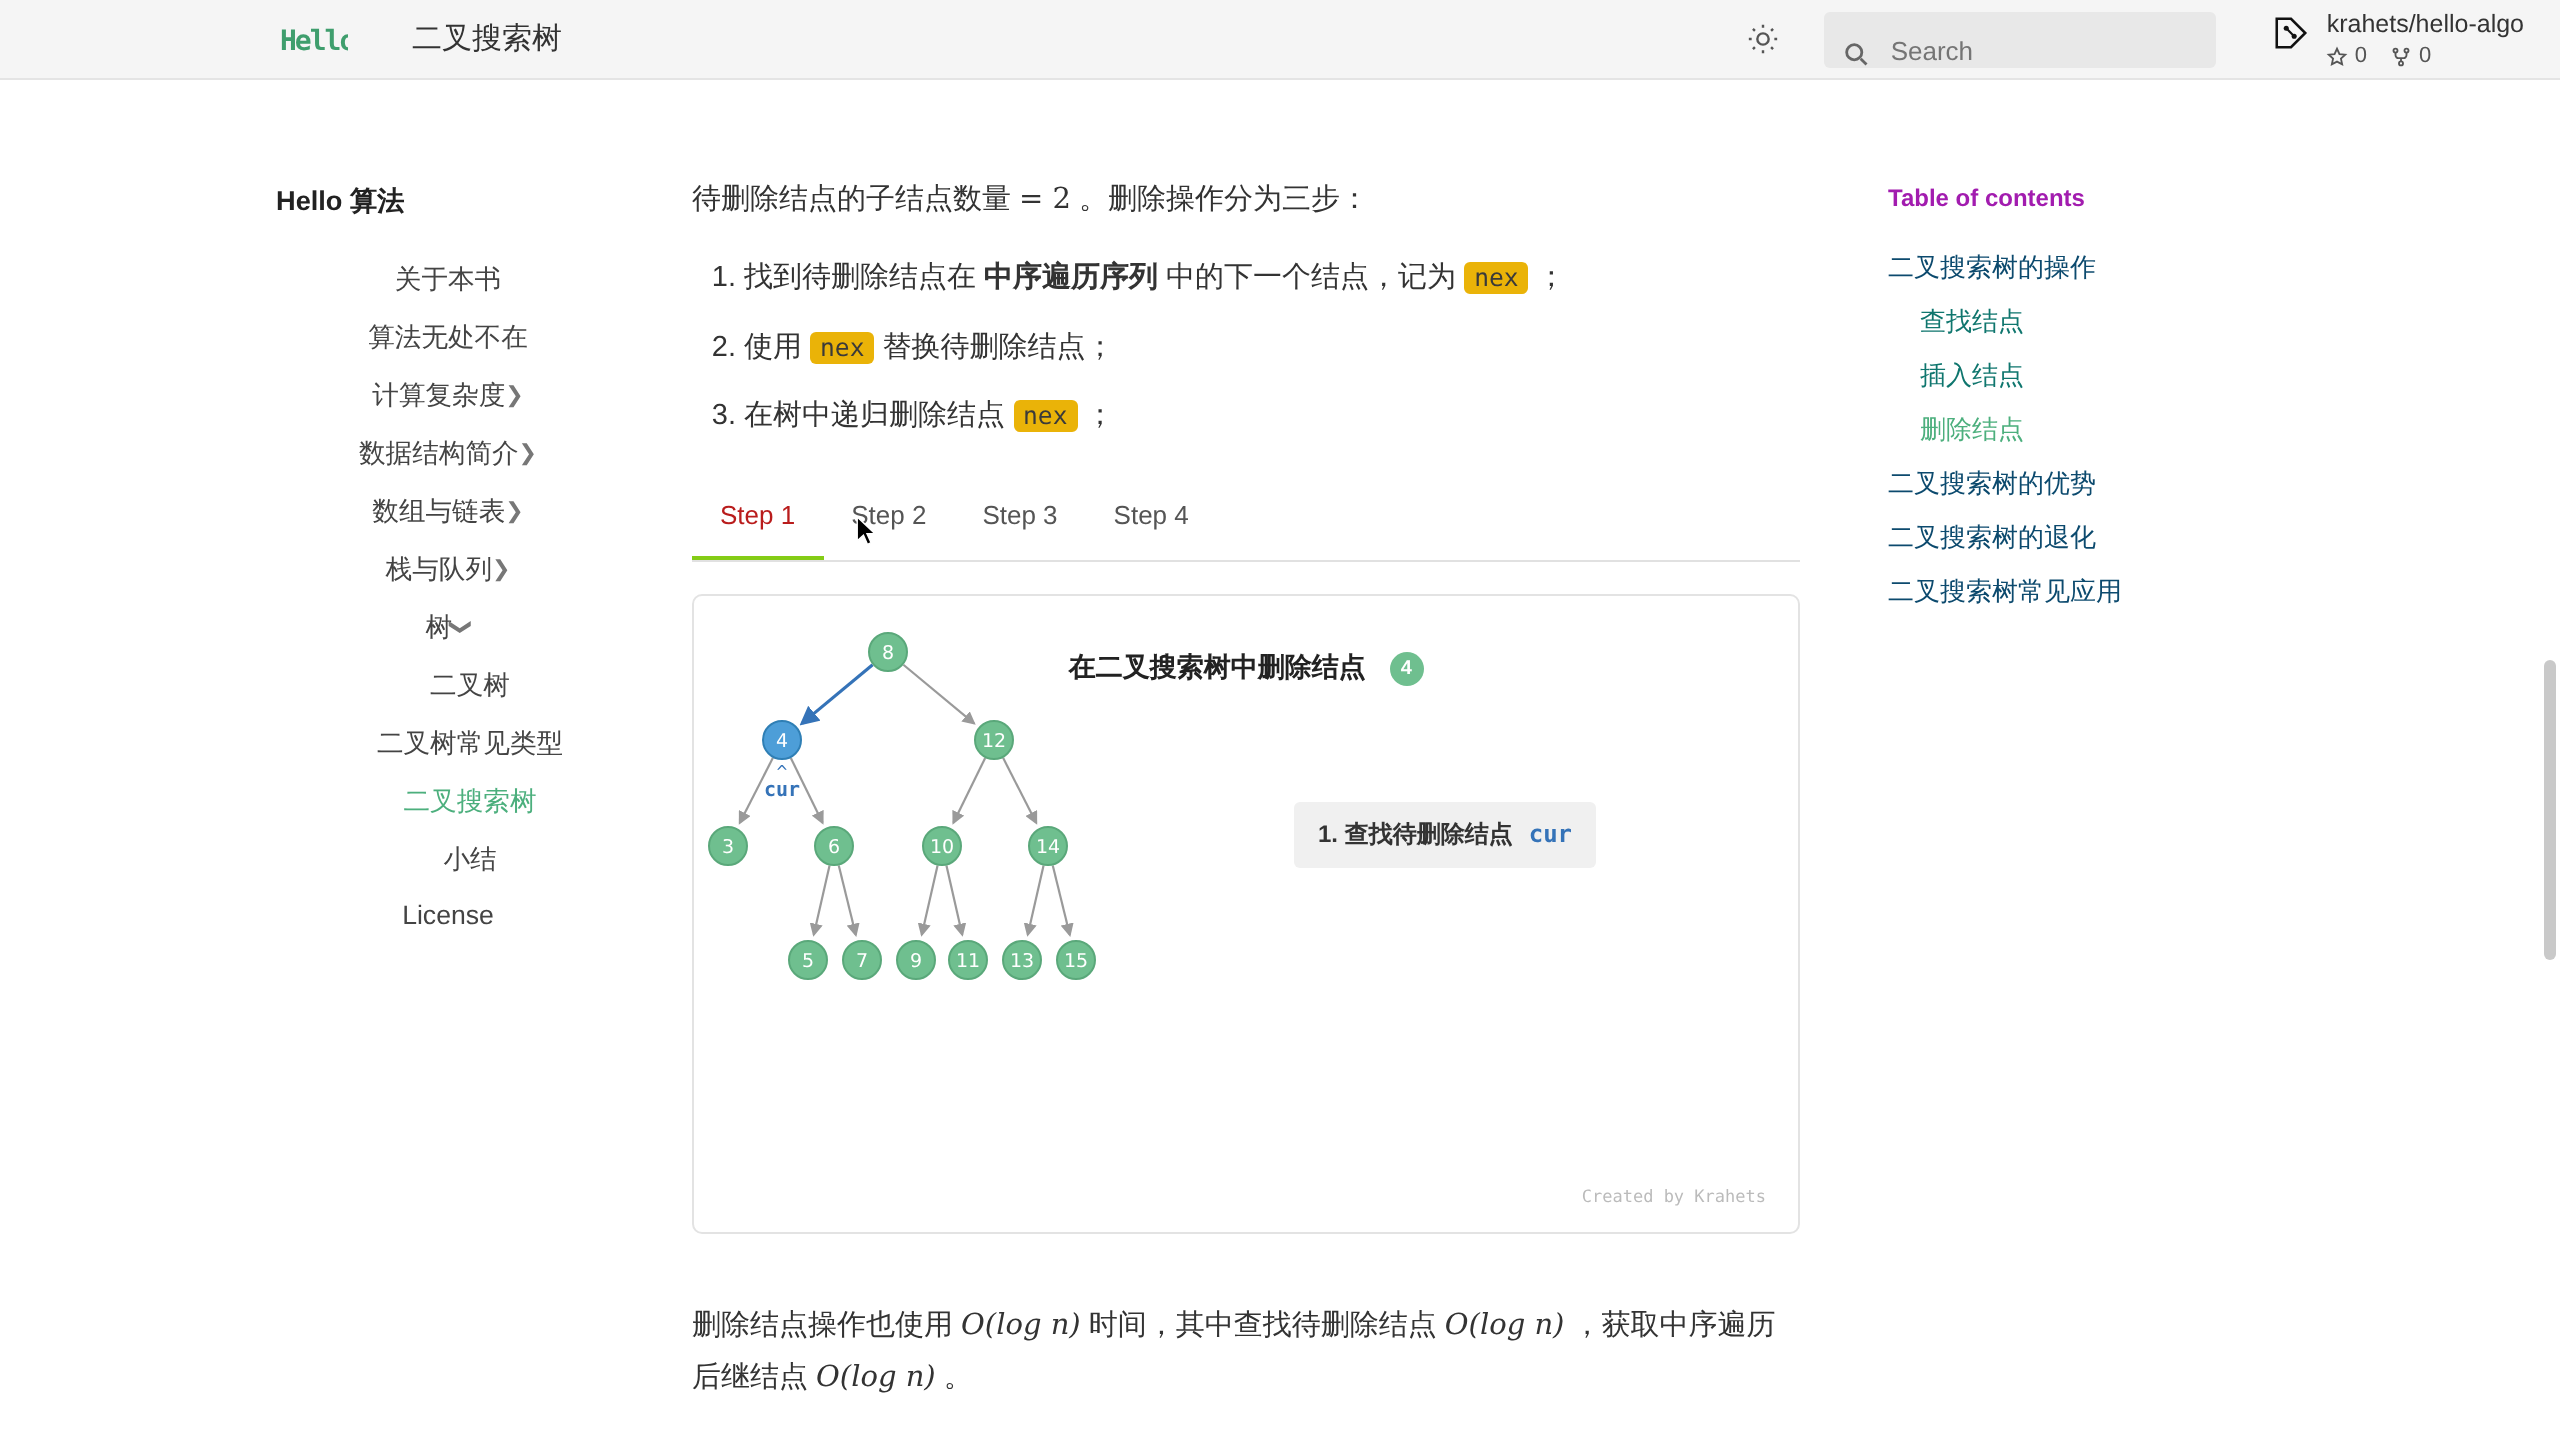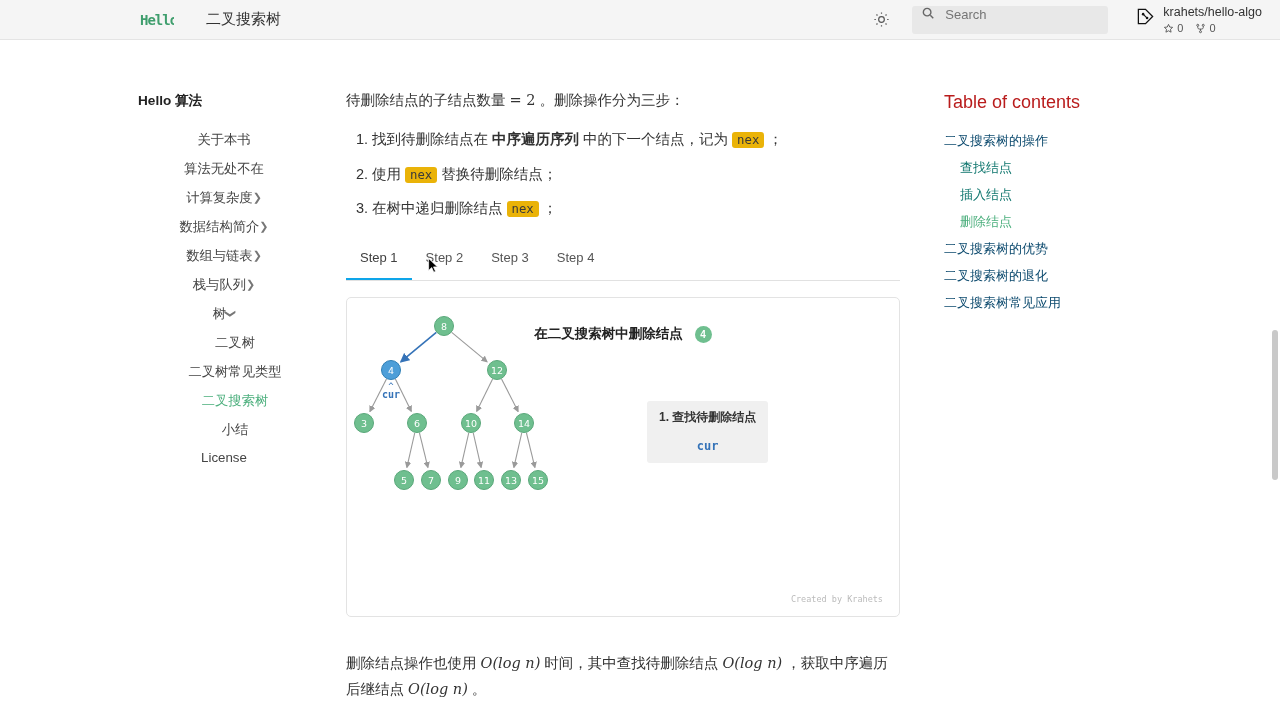--- a/index.html
+++ b/index.html
@@ -49,21 +49,21 @@
     color: #555;
     cursor: pointer;
   }
   .search-box {
     margin-left: 18px;
     width: 196px;
     height: 28px;
     background: #e8e8e8;
     border-radius: 3px;
     display: flex;
-    align-items: flex-start;
+    align-items: flex-end;
     padding: 0 9px;
     color: #777;
     font-size: 13px;
   }
   .search-box .mag { margin-right: 8px; display:flex; }
   .search-input {
     border: none; background: transparent; outline: none;
     font-size: 13px; color: #555; width: 100%;
     font-family: "Liberation Sans", sans-serif;
   }
@@ -144,22 +144,22 @@
     border-bottom: 1px solid #e1e1e1;
     margin-top: 16px;
     font-size: 13px;
   }
   .tab {
     padding: 7px 14px 9px 14px;
     color: #555;
     cursor: pointer;
   }
   .tab.active {
-    color: #404040;
-    border-bottom: 2px solid #0ea5e9;
+    color: #b91c1c;
+    border-bottom: 2px solid #84cc16;
   }
 
   
   .figure {
     border: 1px solid #e3e3e3;
     border-radius: 5px;
     height: 320px;
     margin-top: 16px;
     position: relative;
     background: #fff;
@@ -184,21 +184,20 @@
     left: 300px; top: 103px;
     background: #f0f0f0;
     border-radius: 3px;
     padding: 6px 12px;
     font-size: 12px;
     font-weight: bold;
     color: #333;
     display: flex;
     align-items: center;
     gap: 8px;
-    flex-direction: column;
   }
   .legend-box code {
     font-family: "DejaVu Sans Mono", monospace;
     color: #3573b8;
     font-size: 12px;
   }
 
   .math { font-family: "DejaVu Serif", serif; font-style: italic; }
   .mathn { font-family: "DejaVu Serif", serif; }
 
@@ -213,21 +212,21 @@
   }
   .code-tab { padding: 6px 13px 8px 13px; color:#444; }
   .code-tab.active { border-bottom: 2px solid #888; color:#222; }
 
   
   .toc {
     width: 250px;
     padding: 52px 20px 0 14px;
     font-size: 13px;
   }
-  .toc-title { font-weight: normal; color:#b91c1c; margin-bottom: 14px; font-size:18px;}
+  .toc-title { font-weight: bold; color:#a21caf; margin-bottom: 14px; font-size:12px;}
   .toc-item { padding: 4.5px 0; color:#0c4a6e; cursor:pointer;}
   .toc-item.sub { padding-left: 16px; color:#0f766e; }
   .toc-item.active { color: #4CAF7D; }
 
   
   .scrollbar {
     position: absolute;
     right: 2px;
     top: 290px;
     width: 6px;

